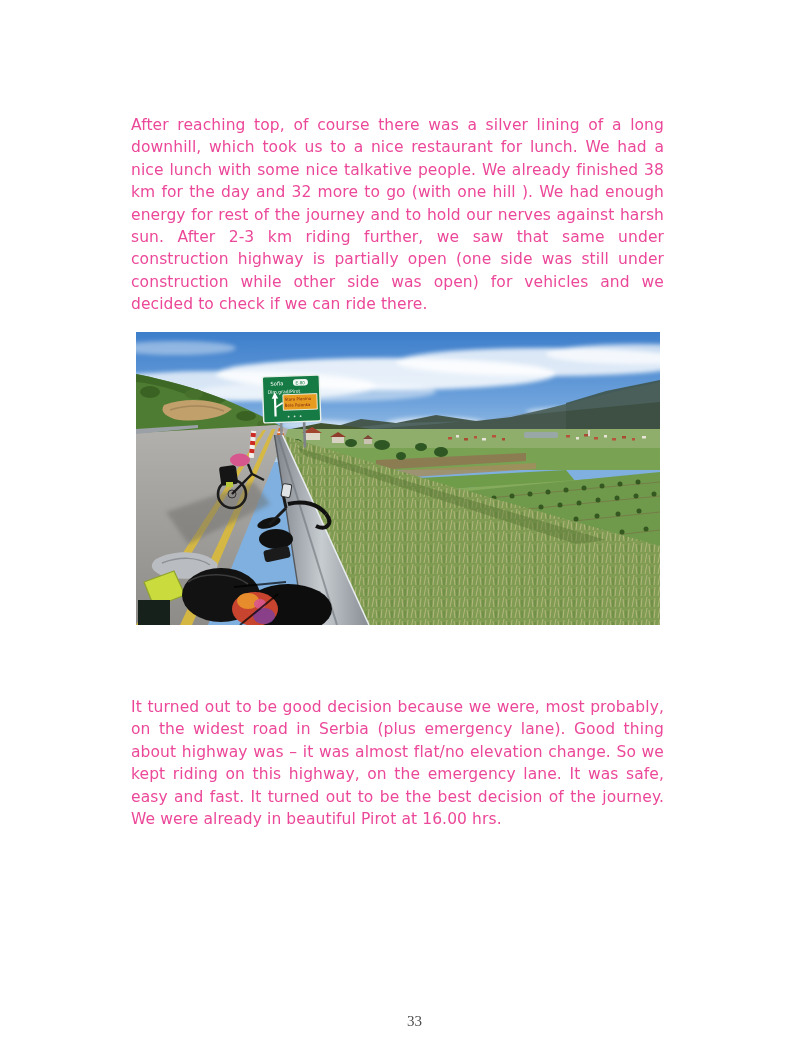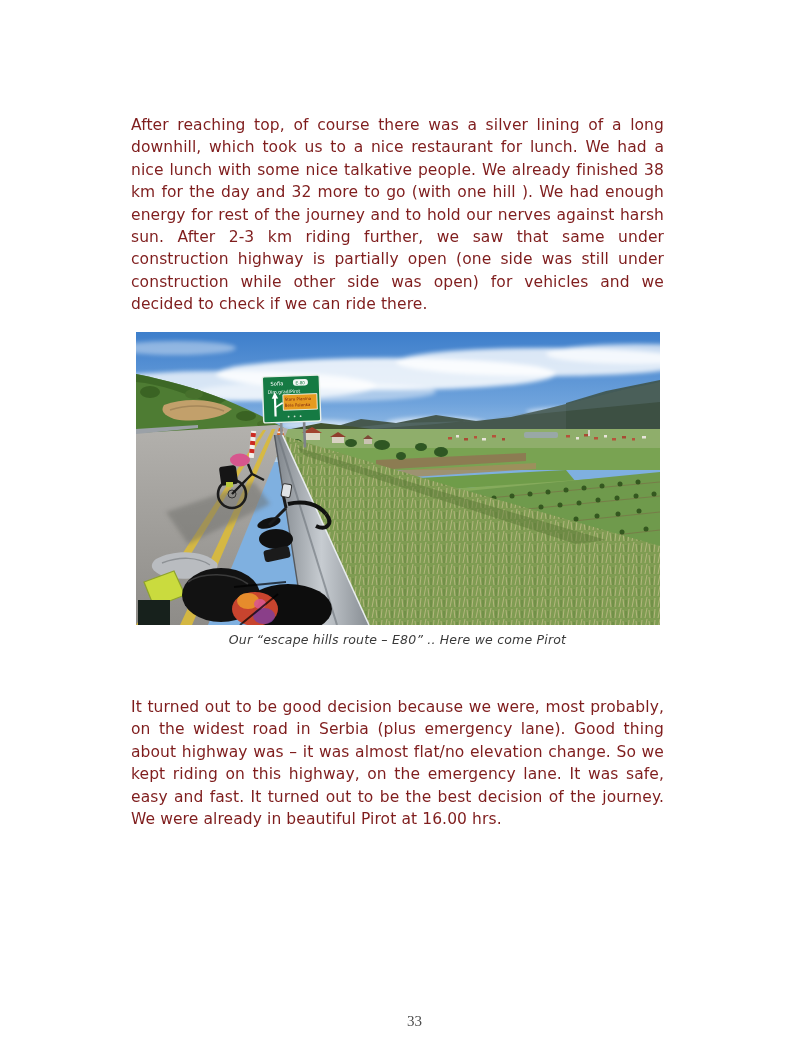--- a/index.html
+++ b/index.html
@@ -1,20 +1,20 @@
 <!DOCTYPE html>
 <html style="--sky-top: #3d7ecb; --sky-low: #b9d4ec; --sign-green: #157a43; --panel-orange: #e79b1f; --road-gray: #9c9a96; --guardrail-gray: #9aa0a6; --grass-green: #7f9c52; --text-color: #161616; --caption-color: #3a3a3a;"><head>
 <meta charset="utf-8">
 <style>
   html,body{margin:0;padding:0;background:#ffffff;}
   body{width:795px;height:1063px;position:relative;overflow:hidden;
        font-family:"DejaVu Sans","Liberation Sans",sans-serif;}
   .content{position:absolute;left:131px;top:0;width:533px;}
   .body-text{position:absolute;left:0;width:533px;margin:0;
-             font-size:15.5px;line-height:22.4px;color:#7f1d1d;
+             font-size:15.5px;line-height:22.4px;color:#ec4899;
              text-align:justify;letter-spacing:0.1px;}
   #para1{top:114px;}
   #para2{top:696px;}
   figure{position:absolute;top:332px;left:0;width:533px;margin:0;}
   .photo{width:524px;height:293px;margin:0 auto;display:block;overflow:hidden;
          background:#7fb0e0;}
   .photo svg{display:block;width:524px;height:293px;}
   figcaption{margin-top:7px;text-align:center;font-style:italic;
              font-size:12.5px;color:#3a3a3a;letter-spacing:0.2px;}
   .page-number{position:absolute;top:1013px;left:17px;width:795px;
@@ -257,20 +257,19 @@
           <path d="M52,250 C66,240 96,240 112,252" stroke="#3a3a3a" stroke-width="1.6" fill="none"></path>
           <ellipse cx="152" cy="277" rx="44" ry="25" fill="#0d0d0d"></ellipse>
           <ellipse cx="119" cy="277" rx="23" ry="17" fill="#c8442e"></ellipse>
           <ellipse cx="112" cy="269" rx="11" ry="8" fill="#e8902c" opacity="0.95"></ellipse>
           <ellipse cx="128" cy="284" rx="11" ry="8" fill="#7a3fa0" opacity="0.8"></ellipse>
           <ellipse cx="124" cy="272" rx="6" ry="5" fill="#d8568e" opacity="0.9"></ellipse>
           <path d="M98,255 L150,250 M104,293 L142,262" stroke="#000" stroke-width="2" fill="none" opacity="0.7"></path>
         </g>
       </svg>
     </div>
-    <figcaption>Our “escape hills route – E80” .. Here we come Pirot</figcaption>
   </figure>
 
   <p class="body-text" id="para2">It turned out to be good decision because we were, most probably, on the widest road in Serbia (plus emergency lane). Good thing about highway was – it was almost flat/no elevation change. So we kept riding on this highway, on the emergency lane. It was safe, easy and fast. It turned out to be the best decision of the journey.  We were already in beautiful Pirot at 16.00 hrs.</p>
 
 </div>
 
 <div class="page-number">33</div>
 
 </body></html>

